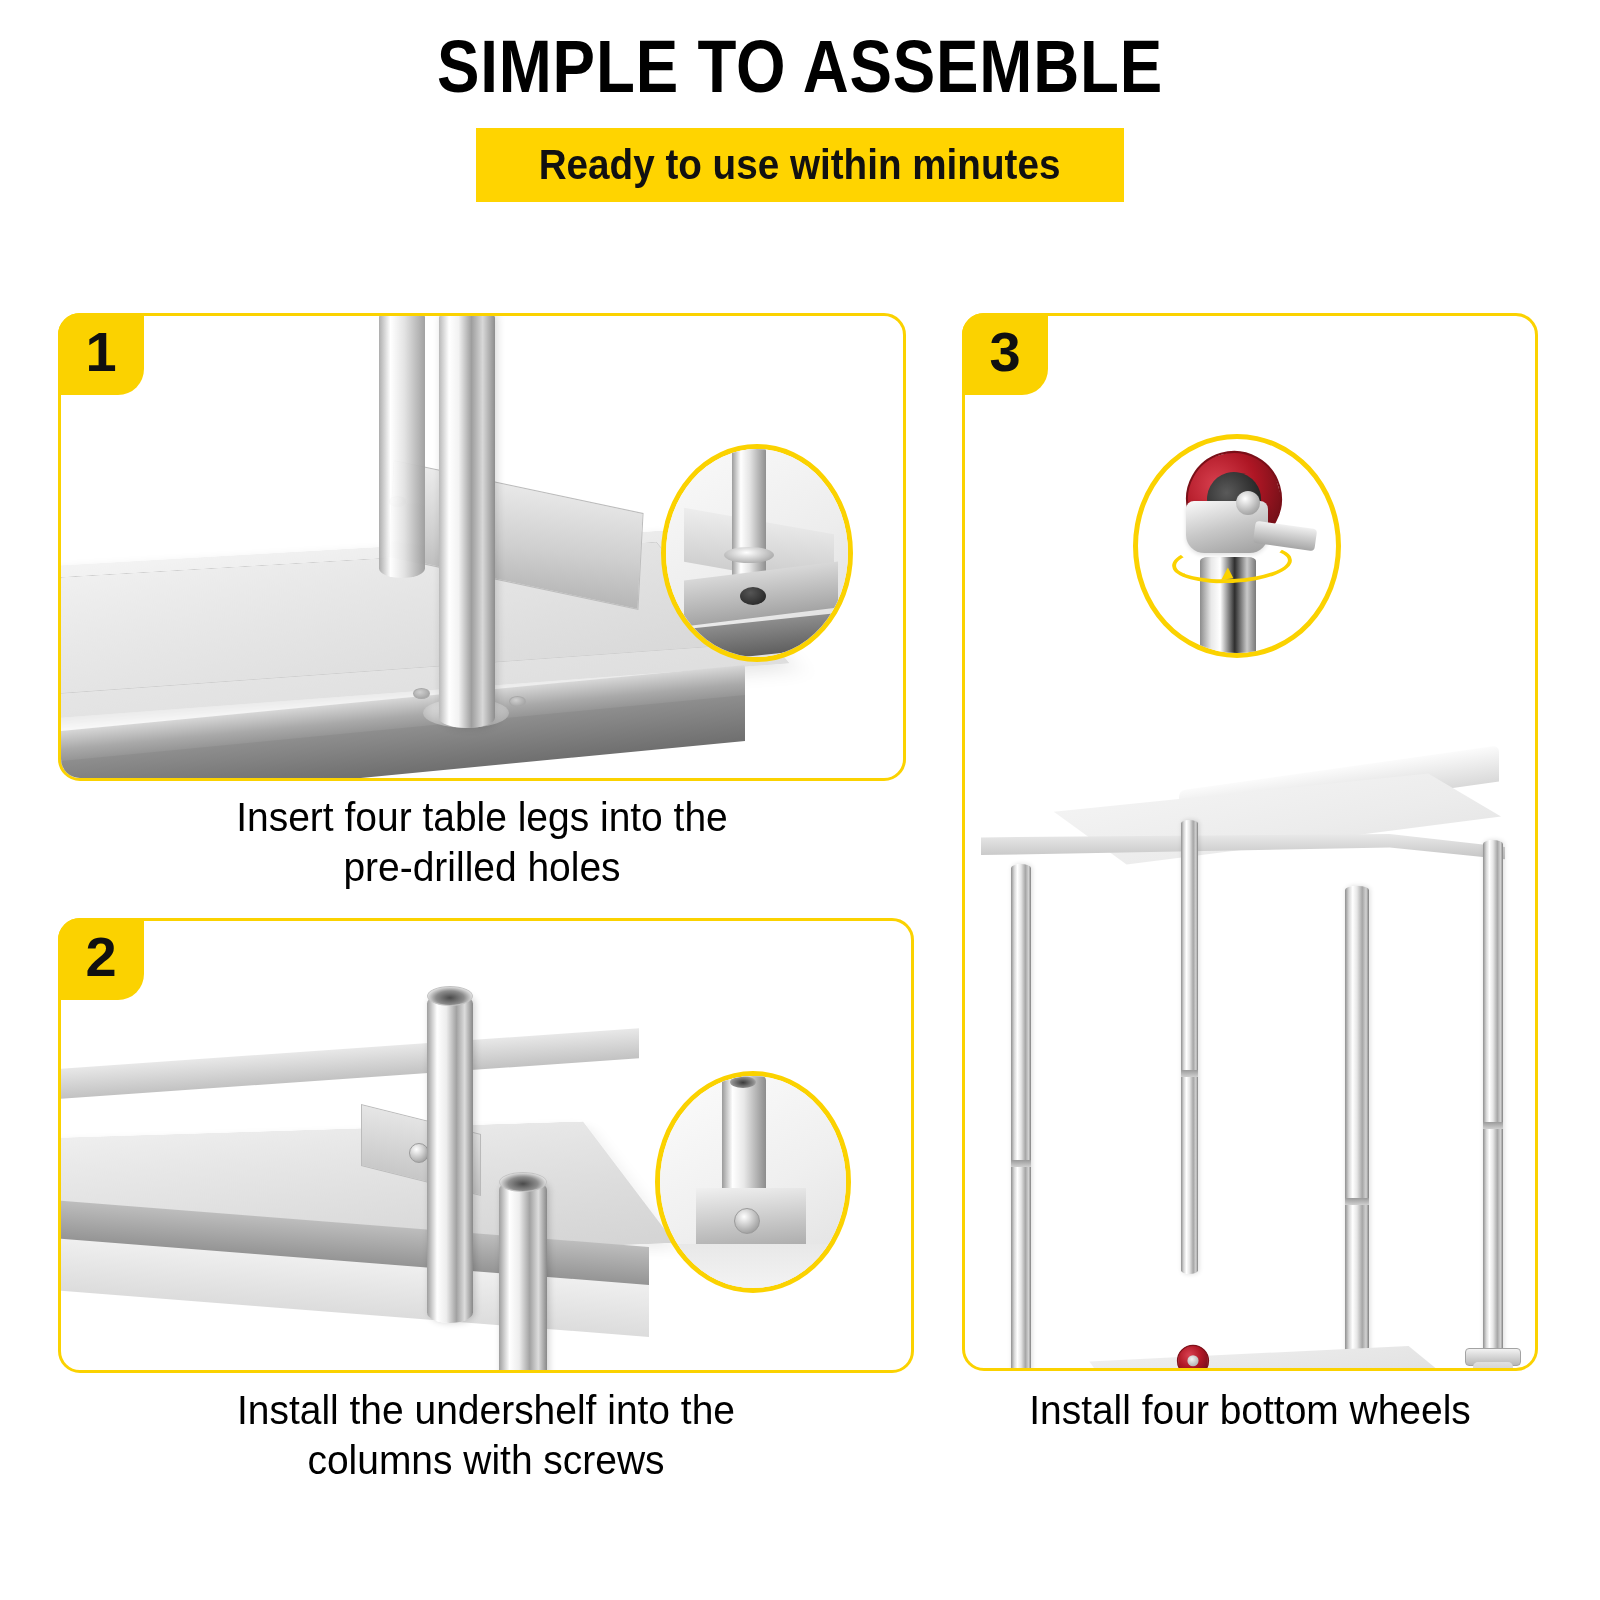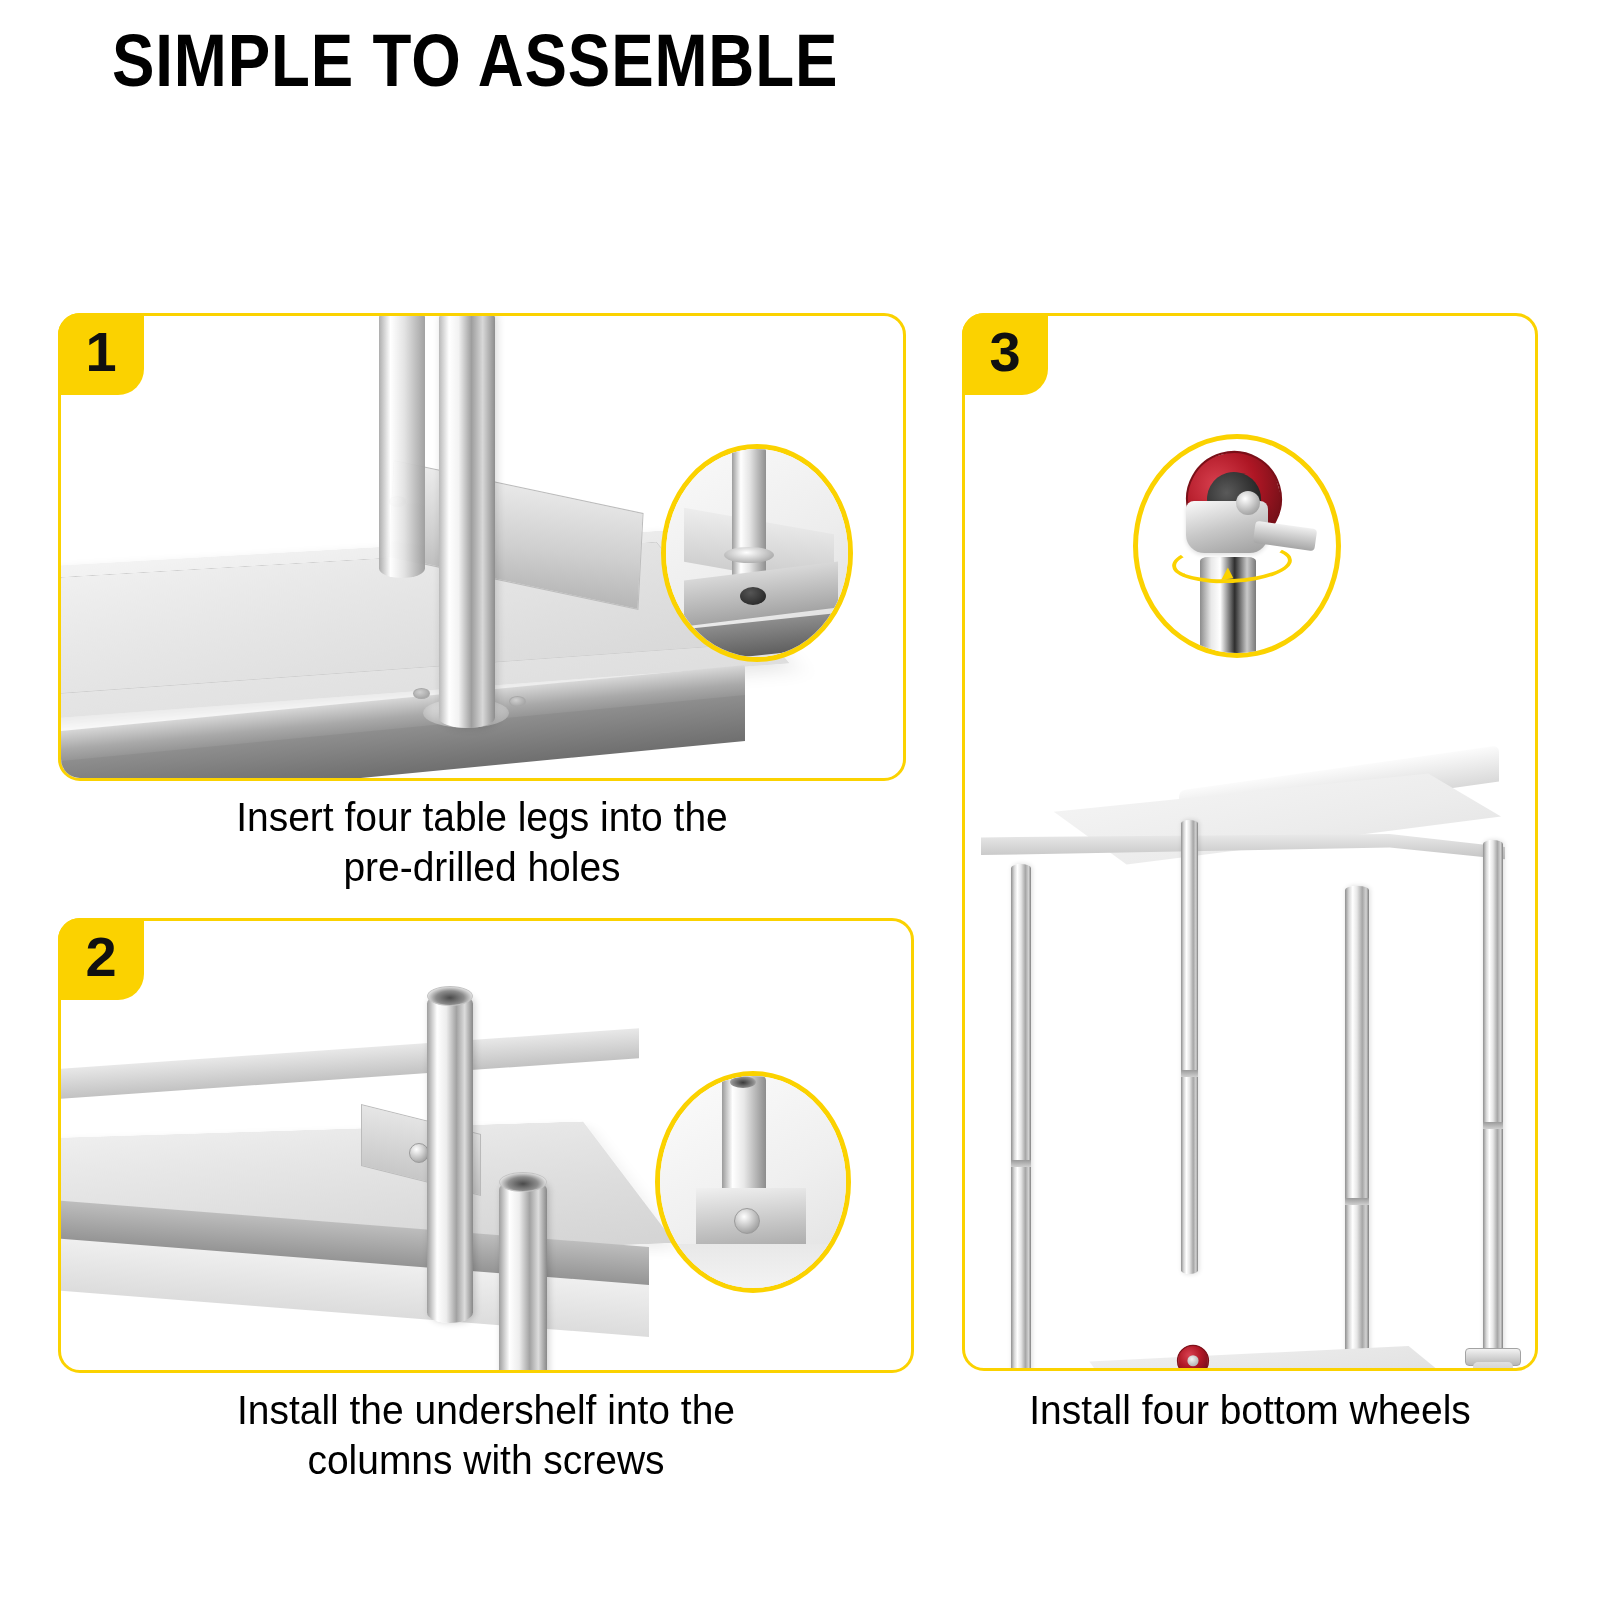--- a/index.html
+++ b/index.html
@@ -9,22 +9,22 @@
     height: 1600px;
     background: #ffffff;
     font-family: "Liberation Sans", sans-serif;
     position: relative;
     overflow: hidden;
   }
 
   
   .header {
     width: 100%;
-    padding-top: 22px;
-    text-align: left;
+    padding-top: 28px;
+    text-align: center;
   }
   .main-title {
     font-family: "Liberation Sans Narrow", "Liberation Sans", sans-serif;
     font-size: 74px;
     font-weight: bold;
     color: #000000;
     letter-spacing: 1px;
     line-height: 1.05;
     transform: scaleX(0.86);
     white-space: nowrap;
@@ -360,20 +360,23 @@
     border-top: 7px solid transparent;
     border-bottom: 7px solid transparent;
     transform: rotate(28deg);
   }
 </style>
 </head>
 <body>
 
 <div class="header">
   <div class="main-title">SIMPLE TO ASSEMBLE</div>
+  <div class="subtitle-band">
+    <div class="subtitle-text">Ready to use within minutes</div>
+  </div>
 </div>
 
 <div class="panel" id="panel-1">
   <div class="photo">
     <div class="p1-top">
       <div class="p1-inner"></div>
     </div>
     <div class="p1-rim"></div>
     <div class="p1-rim2"></div>
     <div class="p1-bracket"></div>

